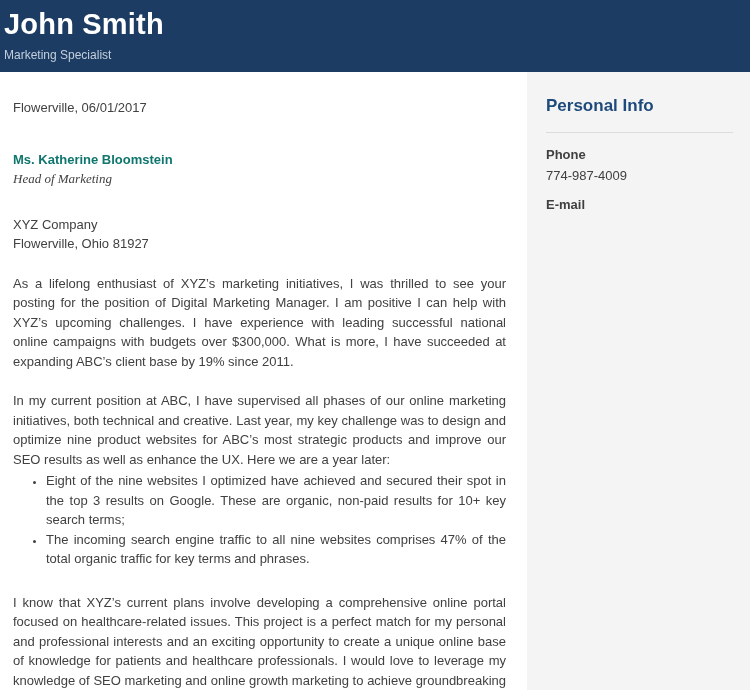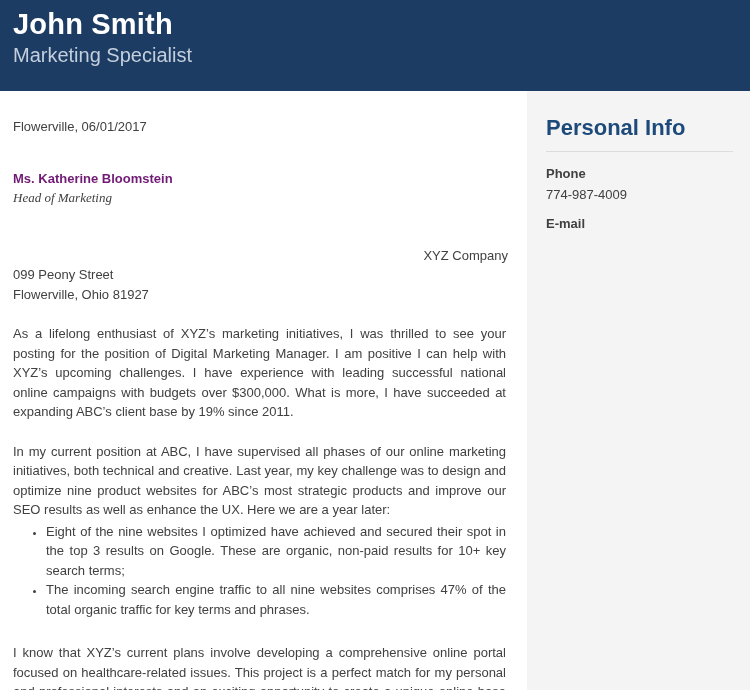--- a/index.html
+++ b/index.html
@@ -5,78 +5,78 @@
   * { box-sizing: border-box; }
   html, body {
     margin: 0; padding: 0;
     width: 750px; height: 690px;
     overflow: hidden;
     font-family: "Liberation Sans", sans-serif;
     background: #ffffff;
   }
   
   .header {
-    width: 750px; height: 91px;
+    width: 750px; height: 72px;
     background: var(--header_bg, #1d3c63);
-    padding: 6px 0 0 13px;
+    padding: 6px 0 0 4px;
   }
   .header .name {
     color: #ffffff;
     font-size: 29px;
     font-weight: bold;
     line-height: 36px;
     letter-spacing: 0.2px;
   }
   .header .job-title {
     color: var(--header_title, #c3cfdc);
-    font-size: 20px;
+    font-size: 12px;
     line-height: 21px;
     margin-top: 3px;
   }
   
   .main {
     display: flex;
     width: 750px;
     height: 618px;
   }
   .letter-col {
     width: 527px;
     background: #ffffff;
     padding: 26px 19px 0 13px;
     font-size: 13px;
     line-height: 19.5px;
     color: var(--text, #414141);
   }
   .letter-col .line { white-space: nowrap; }
   .date-line { margin-top: 0; }
-  .recipient-name { margin-top: 32px; font-weight: bold; color: #701a75; }
+  .recipient-name { margin-top: 32px; font-weight: bold; color: #0f766e; }
   .recipient-title { font-style: italic; font-family: Liberation Serif, serif; }
-  .company-name { margin-top: 38px; text-align: right; }
+  .company-name { margin-top: 26px; }
   .salutation { margin-top: 37px; }
   .para { text-align: justify; margin: 20px 2px 0 0; }
   .para.last { margin-top: 24px; }
   ul.achievements {
     margin: 2px; padding: 0 0 0 31px;
     text-align: justify;
   }
   ul.achievements li {
     margin: 0; padding: 0;
   }
   ul.achievements li::marker { font-size: 11px; }
   
   .sidebar {
     width: 223px;
     background: var(--sidebar_bg, #f4f4f4);
     padding: 24px 17px 0 19px;
   }
   .sidebar .heading {
     color: var(--accent, #1e4a7b);
-    font-size: 22px;
+    font-size: 17px;
     font-weight: bold;
-    padding-bottom: 10px;
+    padding-bottom: 16px;
     border-bottom: 1px solid var(--divider, #dcdcdc);
   }
   .sidebar .field-label {
     margin-top: 14px;
     font-size: 13px;
     font-weight: bold;
     color: #404040;
   }
   .sidebar .field-value {
     margin-top: 6px;
@@ -94,21 +94,20 @@
 
 <div class="main">
 
   <div class="letter-col">
     <div class="line date-line">Flowerville, 06/01/2017</div>
 
     <div class="line recipient-name">Ms. Katherine Bloomstein</div>
     <div class="line recipient-title">Head of Marketing</div>
 
     <div class="line company-name">XYZ Company</div>
-    <div class="line">099 Peony Street</div>
     <div class="line">Flowerville, Ohio 81927</div>
 
 
     <p class="para">As a lifelong enthusiast of XYZ’s marketing initiatives, I was thrilled to see your posting for the position of Digital Marketing Manager. I am positive I can help with XYZ’s upcoming challenges. I have experience with leading successful national online campaigns with budgets over $300,000. What is more, I have succeeded at expanding ABC’s client base by 19% since 2011.</p>
     <p class="para">In my current position at ABC, I have supervised all phases of our online marketing initiatives, both technical and creative. Last year, my key challenge was to design and optimize nine product websites for ABC’s most strategic products and improve our SEO results as well as enhance the UX. Here we are a year later:</p>
 
     <ul class="achievements">
       <li>Eight of the nine websites I optimized have achieved and secured their spot in the top 3 results on Google. These are organic, non-paid results for 10+ key search terms;</li>
       <li>The incoming search engine traffic to all nine websites comprises 47% of the total organic traffic for key terms and phrases.</li>
     </ul>

